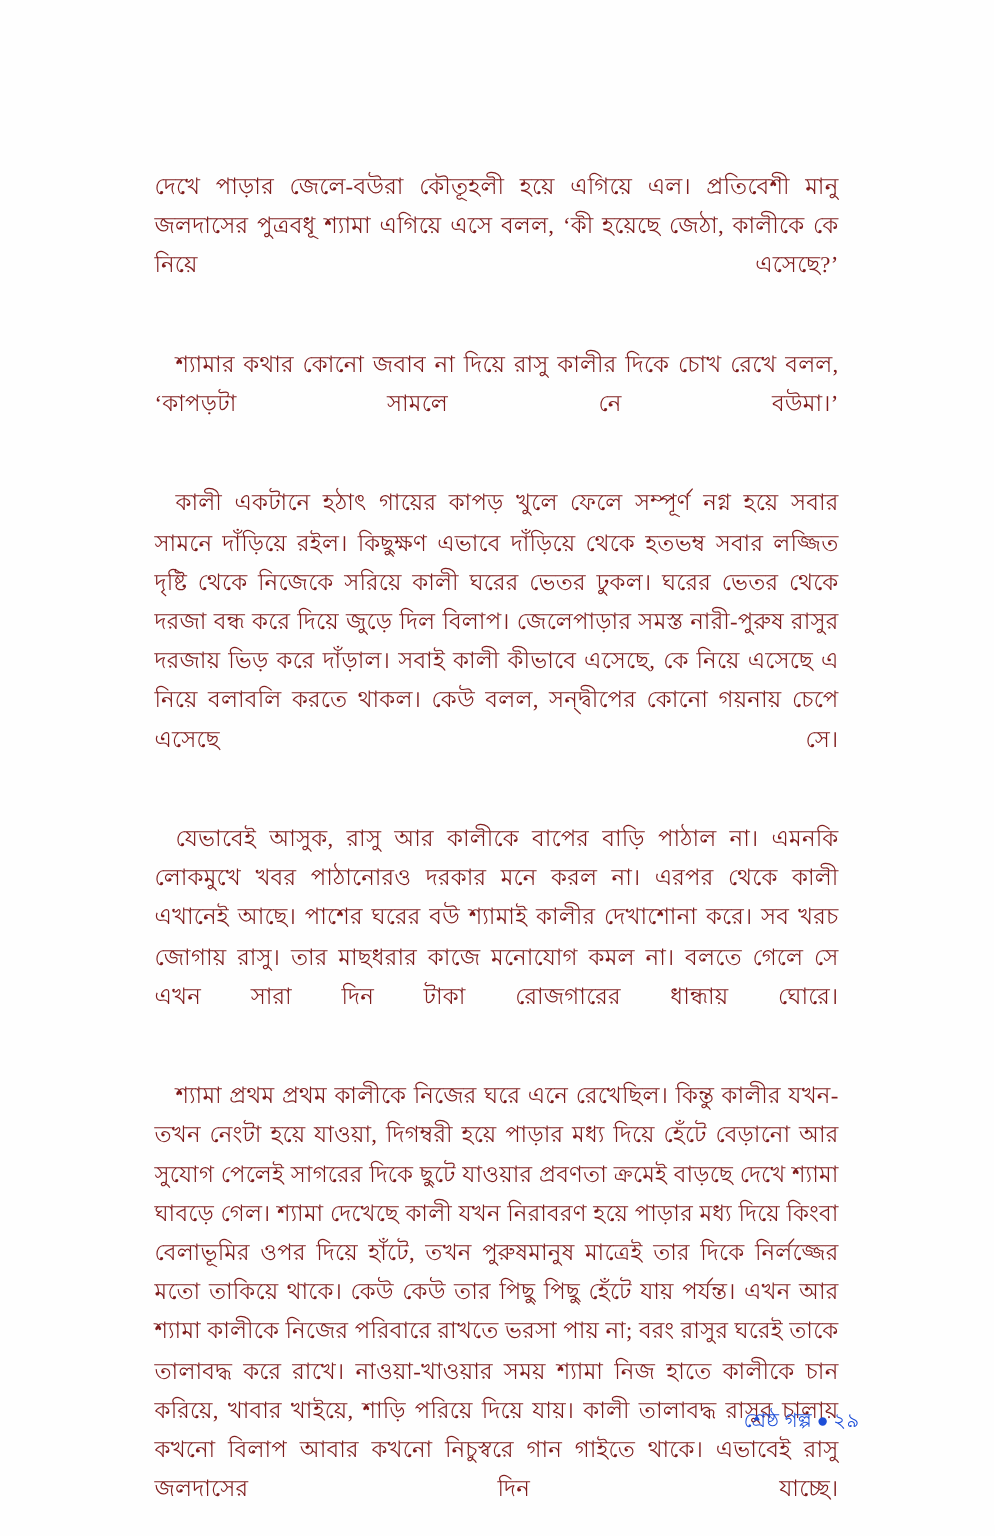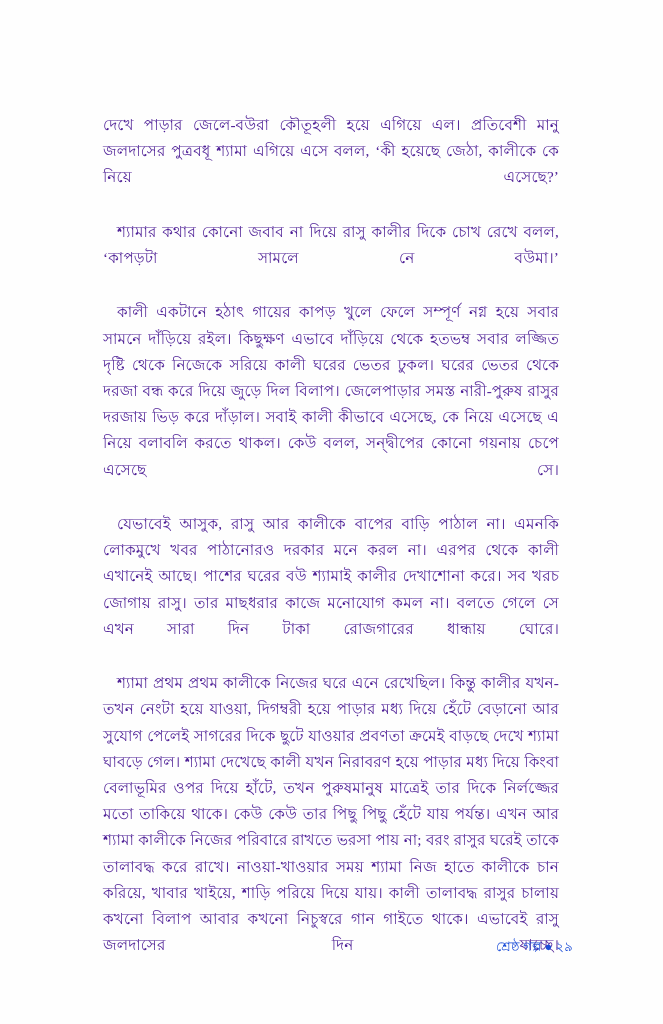--- a/index.html
+++ b/index.html
@@ -23,33 +23,33 @@
     position: absolute;
     left: 103px;
     top: 112px;
     width: 456px;
   }
   .para {
     margin: 0 0 0 0;
     padding: 0;
     font-size: 15.2px;
     line-height: 26.2px;
-    color: #4c1d95;
+    color: #7f1d1d;
     text-align: justify;
     text-justify: inter-word;
     word-spacing: 0.02em;
     letter-spacing: 0.01em;
     font-family: "Liberation Serif", "DejaVu Serif", serif;
     hyphens: none;
   }
   .para.indent {
     text-indent: 14px;
   }
   .para + .para {
-    margin-top: 2px;
+    margin-top: 14px;
   }
   
   .para:after {
     content: "";
     display: inline-block;
     width: 100%;
   }
   .footer {
     position: absolute;
     left: 117px;

